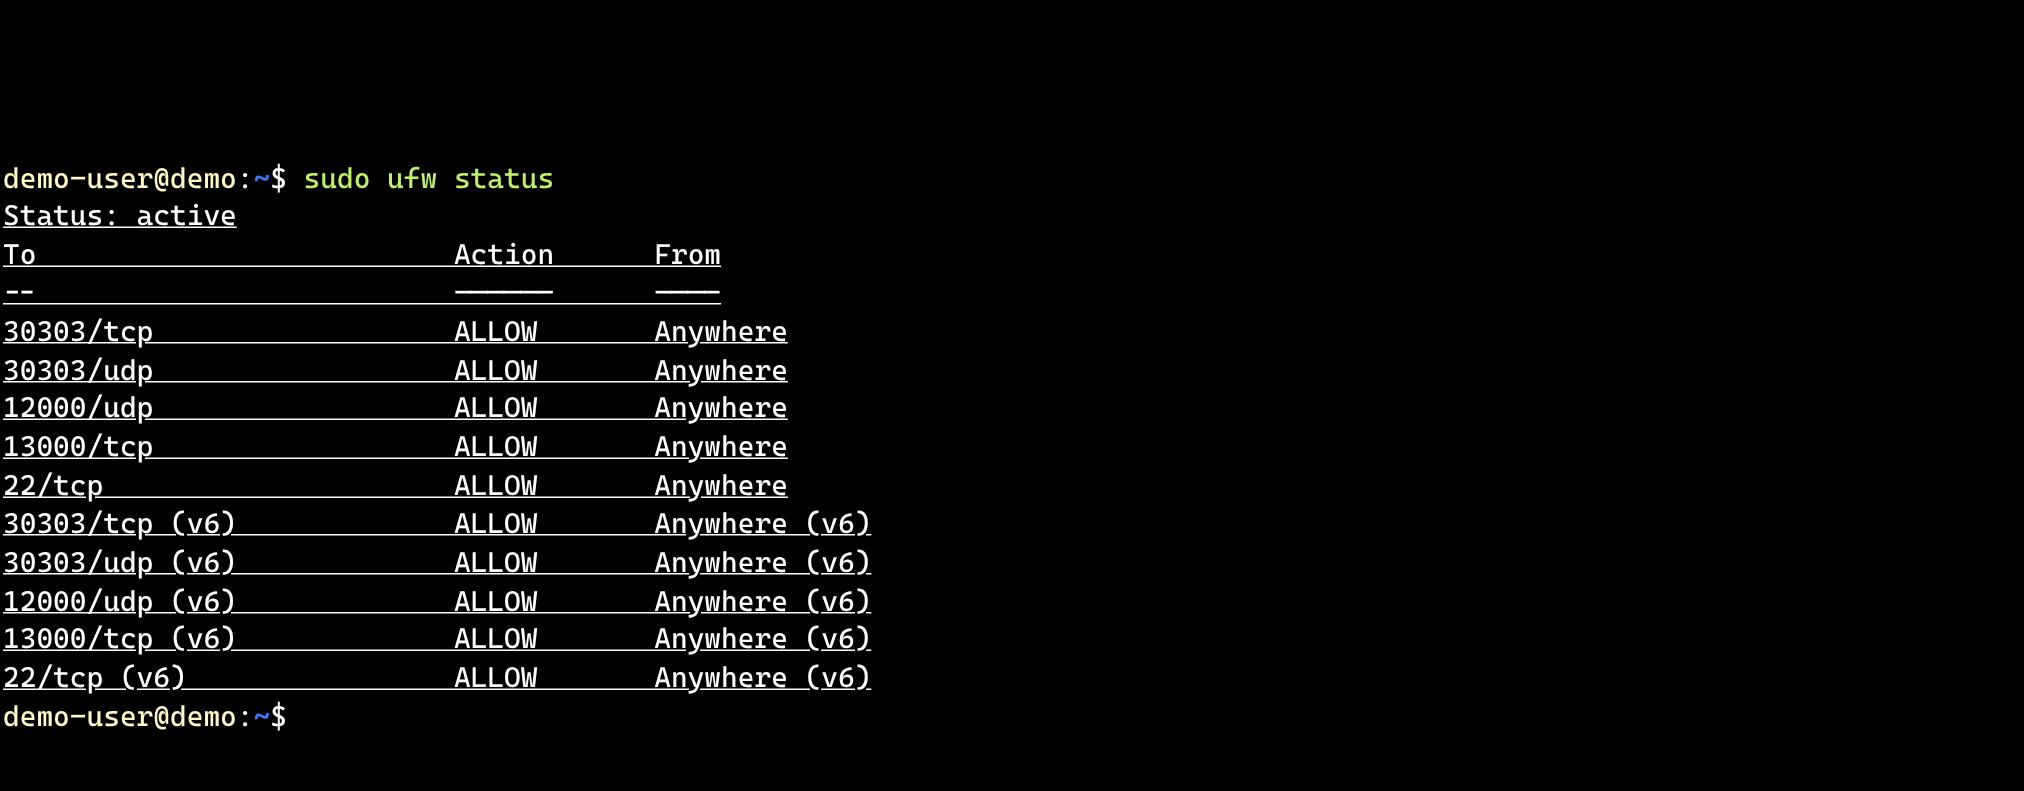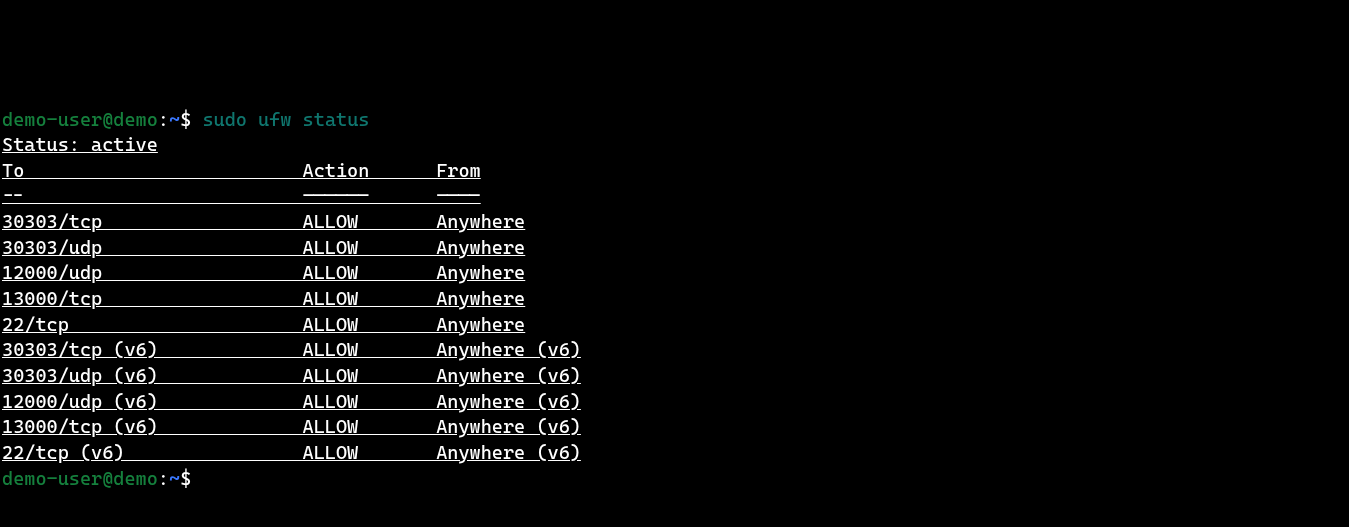--- a/index.html
+++ b/index.html
@@ -13,33 +13,33 @@
       font-family: 'Cascadia Code', 'Consolas', 'Courier New', monospace;
       font-size: 19px;
       line-height: 1.35;
       padding: 4px 2px;
       width: 1349px;
       height: 527px;
       overflow: hidden;
       white-space: pre;
     }
     .prompt-user {
-      color: #15803d;
+      color: #fef9c3;
     }
     .prompt-colon {
       color: #ffffff;
     }
     .prompt-path {
       color: #3b78ff;
     }
     .prompt-dollar {
       color: #ffffff;
     }
     .command-text {
-      color: #0f766e;
+      color: #bef264;
     }
     .output-text {
       color: #ffffff;
       text-decoration: underline;
     }
     .terminal-line {
       display: block;
     }
   </style>
 </head>

